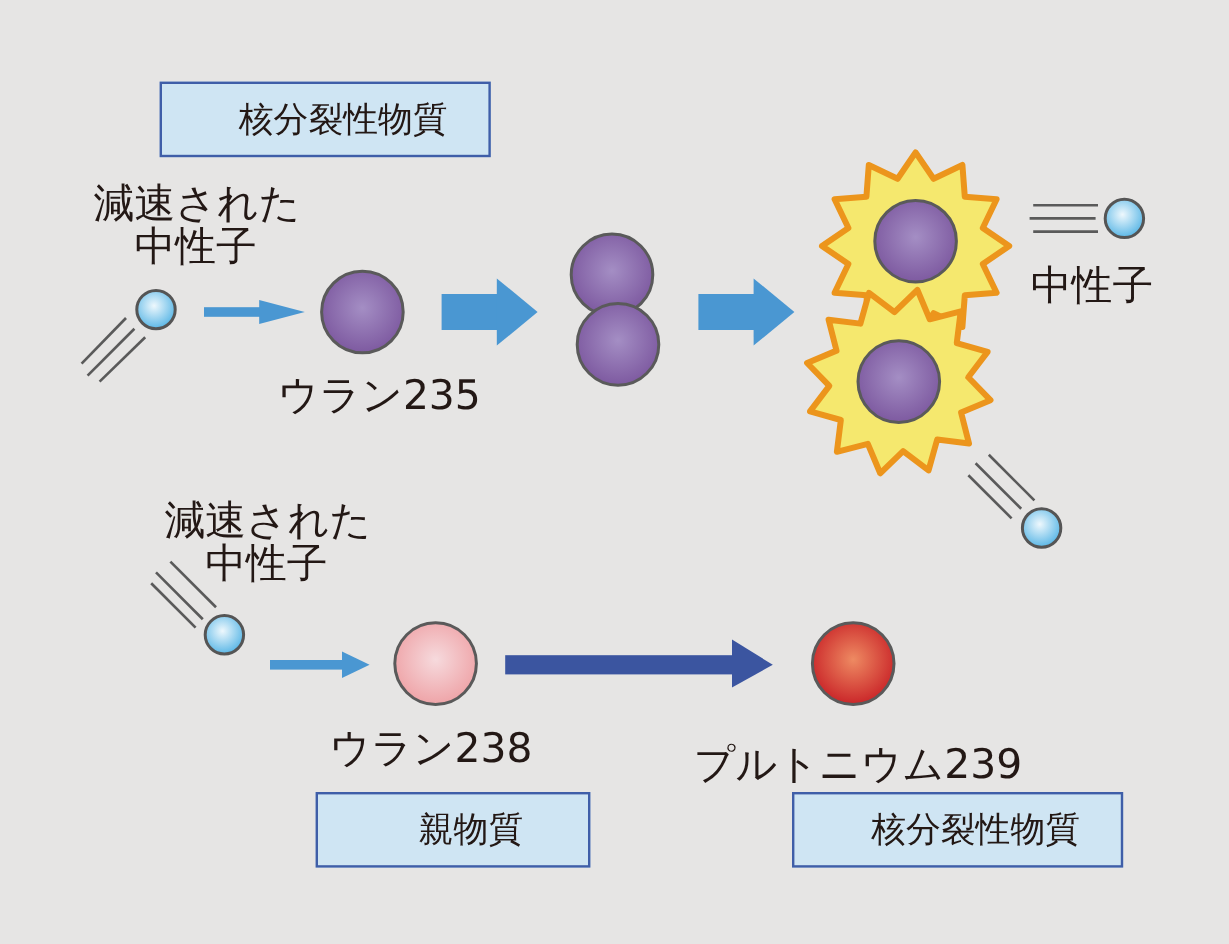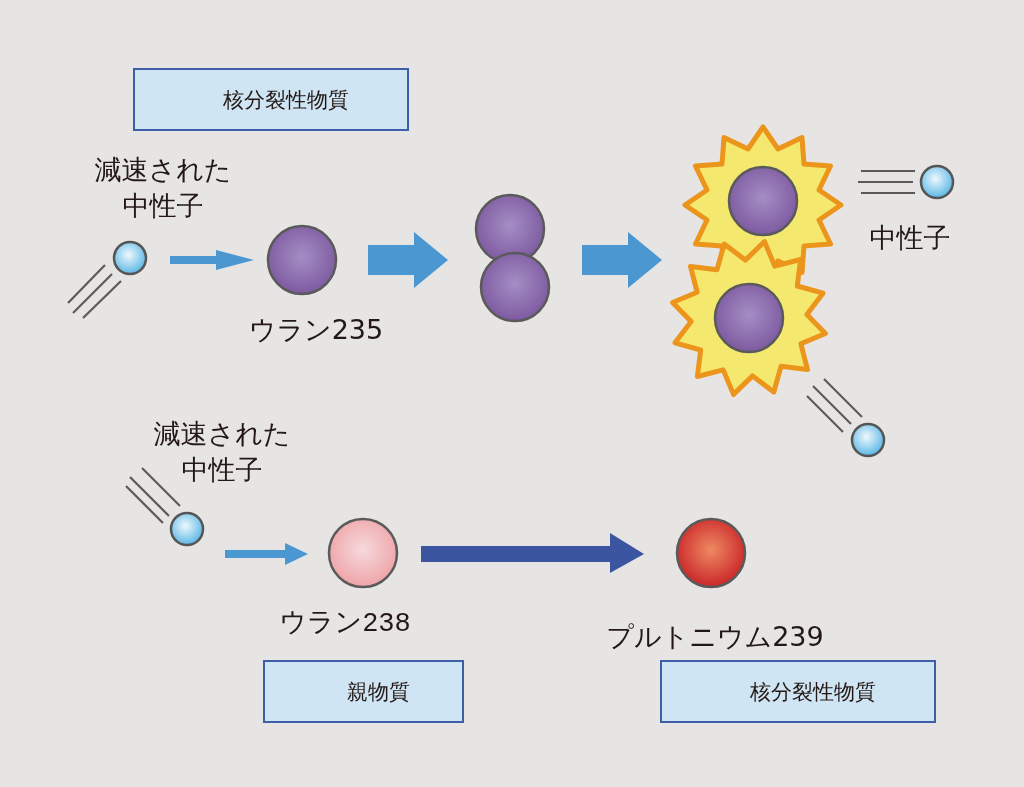--- a/index.html
+++ b/index.html
@@ -6,61 +6,61 @@
     body {
       width: 1024px; height: 787px;
       background: #e6e5e4;
       position: relative;
       overflow: hidden;
       font-family: "DejaVu Sans", "Liberation Sans", sans-serif;
       color: #231815;
     }
     .label {
       position: absolute;
-      font-size: 27px;
+      font-size: 34px;
       line-height: 36px;
       white-space: nowrap;
       text-align: center;
     }
     .box {
       position: absolute;
       background: #cfe5f3;
       border: 2px solid #3f5ea8;
       box-sizing: border-box;
       display: flex; align-items: center; justify-content: center;
-      font-size: 21px;
+      font-size: 29px;
       padding-left: 30px;
     }
     svg.art { position: absolute; left: 0; top: 0; }
   </style>
 </head>
 <body>
 
 <div class="box" style="left:133px; top:68px; width:276px; height:63px;">
   <span>核分裂性物質</span>
 </div>
-<div class="box" style="left:263px; top:660px; width:201px; height:63px;">
+<div class="box" style="left:263px; top:660px; width:229px; height:63px;">
   <span>親物質</span>
 </div>
 <div class="box" style="left:660px; top:660px; width:276px; height:63px;">
   <span>核分裂性物質</span>
 </div>
 
 <div class="label" style="left:78px; top:152px; width:170px;">
   <div>減速された</div>
   <div>中性子</div>
 </div>
 <div class="label" style="left:231px; top:312px; width:170px;">ウラン235</div>
 <div class="label" style="left:850px; top:220px; width:120px;">中性子</div>
 
 <div class="label" style="left:137px; top:416px; width:170px;">
   <div>減速された</div>
   <div>中性子</div>
 </div>
-<div class="label" style="left:260px; top:606px; width:170px;font-family:Liberation Mono, monospace;">ウラン238</div>
+<div class="label" style="left:274px; top:606px; width:170px;">ウラン238</div>
 <div class="label" style="left:575px; top:606px; width:280px;margin-top:13px;">プルトニウム239</div>
 
 <svg class="art" width="1024" height="787" viewBox="0 0 1024 787">
   <defs>
     <radialGradient id="gNeutron" cx="45%" cy="40%" r="60%">
       <stop offset="0%" stop-color="#eef8fd"></stop>
       <stop offset="100%" stop-color="#5bb7e6"></stop>
     </radialGradient>
     <radialGradient id="gU235" cx="50%" cy="45%" r="60%">
       <stop offset="0%" stop-color="#a48ec4"></stop>

